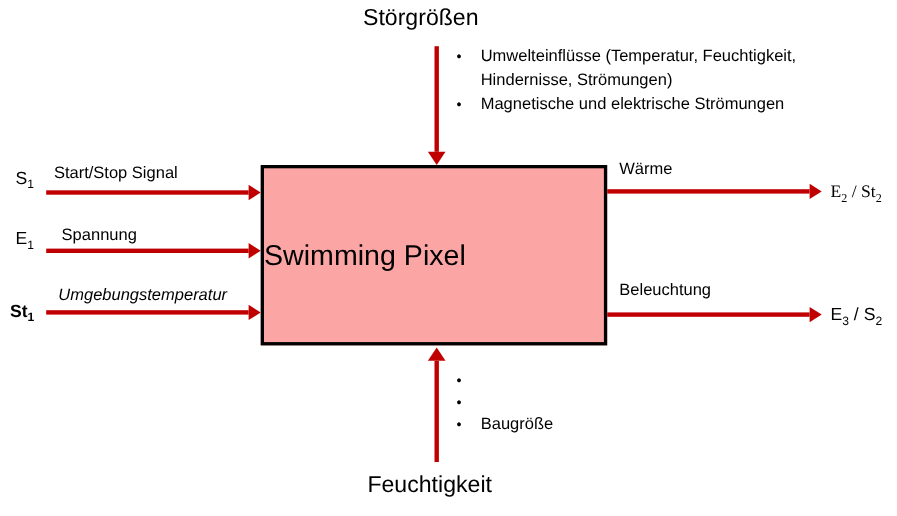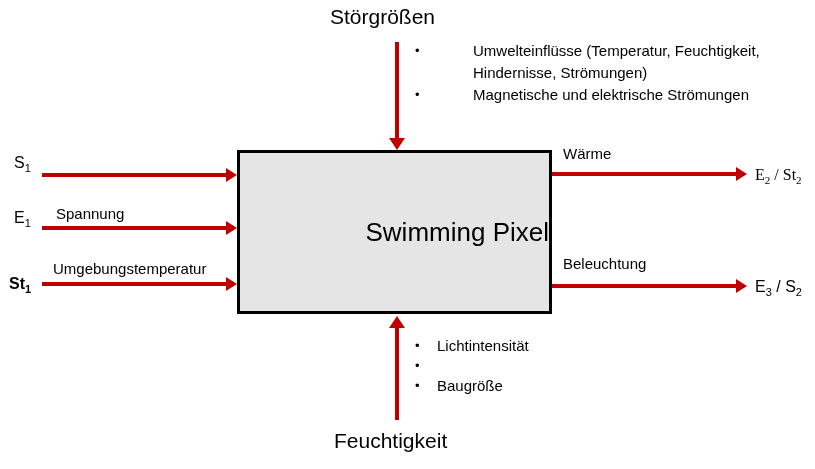--- a/index.html
+++ b/index.html
@@ -22,22 +22,22 @@
     font-size: 21px;
     line-height: 1.2;
     color: var(--ink);
     white-space: nowrap;
   }
 
   .center-box {
     left: 237px; top: 150px;
     width: 315px; height: 164px;
     border: 3.5px solid #000000;
-    background: #e5e5e5;
-    display: flex; align-items: center; justify-content: flex-end;
+    background: #fca5a5;
+    display: flex; align-items: center; justify-content: flex-start;
   }
   .center-box .box-label {
     font-size: 26px;
     color: var(--ink);
     white-space: nowrap;
   }
 
   .h-line { height: 4px; background: var(--arrow); }
   .v-line { width: 4px; background: var(--arrow); }
   .head-right {
@@ -74,21 +74,21 @@
 
   .bullet-list { list-style: none; }
   .bullet-list li { display: flex; }
   .bullet-list .marker {
     width: 22px;
     flex: 0 0 22px;
     font-size: 13px;
   }
   .bullets-top { left: 415px; top: 40px; width: 368px; }
   .bullets-top li { font-size: 15px; line-height: 22px; }
-  .bullets-top .txt { width: 346px; margin-left: 36px; }
+  .bullets-top .txt { width: 346px; }
   .bullets-bottom { left: 415px; top: 336px; width: 220px; }
   .bullets-bottom li { font-size: 15px; line-height: 20px; }
 </style>
 </head>
 <body>
 
 <div class="canvas">
 
   <div class="abs flow-title" style="left:330px; top:4px;">Störgrößen</div>
 
@@ -106,34 +106,35 @@
     </li>
   </ul>
 
   <div class="abs center-box">
     <span class="box-label">Swimming Pixel</span>
   </div>
 
   <div class="abs symbol" style="left:14px; top:153px;">
     <span>S</span><sub>1</sub>
   </div>
+  <div class="abs edge-label" style="left:49px; top:149px;">Start/Stop Signal</div>
   <div class="abs h-line" style="left:42px; top:173px; width:184px;"></div>
   <div class="abs head-right" style="left:226px; top:168px;"></div>
 
   <div class="abs symbol" style="left:14px; top:208px;">
     <span>E</span><sub>1</sub>
   </div>
   <div class="abs edge-label" style="left:56px; top:205px;">Spannung</div>
   <div class="abs h-line" style="left:42px; top:226px; width:184px;"></div>
   <div class="abs head-right" style="left:226px; top:221px;"></div>
 
   <div class="abs symbol" style="left:9px; top:274px;font-weight:bold;">
     <span>St</span><sub>1</sub>
   </div>
-  <div class="abs edge-label" style="left:53px; top:260px;">Umgebungstemperatur</div>
+  <div class="abs edge-label" style="left:53px; top:260px;font-style:italic;">Umgebungstemperatur</div>
   <div class="abs h-line" style="left:42px; top:282px; width:184px;"></div>
   <div class="abs head-right" style="left:226px; top:277px;"></div>
 
   <div class="abs edge-label" style="left:563px; top:145px;">Wärme</div>
   <div class="abs h-line" style="left:552px; top:172px; width:184px;"></div>
   <div class="abs head-right" style="left:736px; top:167px;"></div>
   <div class="abs symbol" style="left:755px; top:165px;font-family:Liberation Serif, serif;">
     <span>E</span><sub>2</sub><span class="sep"> / </span><span>St</span><sub>2</sub>
   </div>
 
@@ -143,21 +144,20 @@
   <div class="abs symbol" style="left:755px; top:277px;">
     <span>E</span><sub>3</sub><span class="sep"> / </span><span>S</span><sub>2</sub>
   </div>
 
   <div class="abs head-up" style="left:389px; top:316px;"></div>
   <div class="abs v-line" style="left:395px; top:328px; height:92px;"></div>
 
   <ul class="abs bullet-list bullets-bottom">
     <li>
       <span class="marker">•</span>
-      <span class="txt">Lichtintensität</span>
     </li>
     <li>
       <span class="marker">•</span>
     </li>
     <li>
       <span class="marker">•</span>
       <span class="txt">Baugröße</span>
     </li>
   </ul>
 

